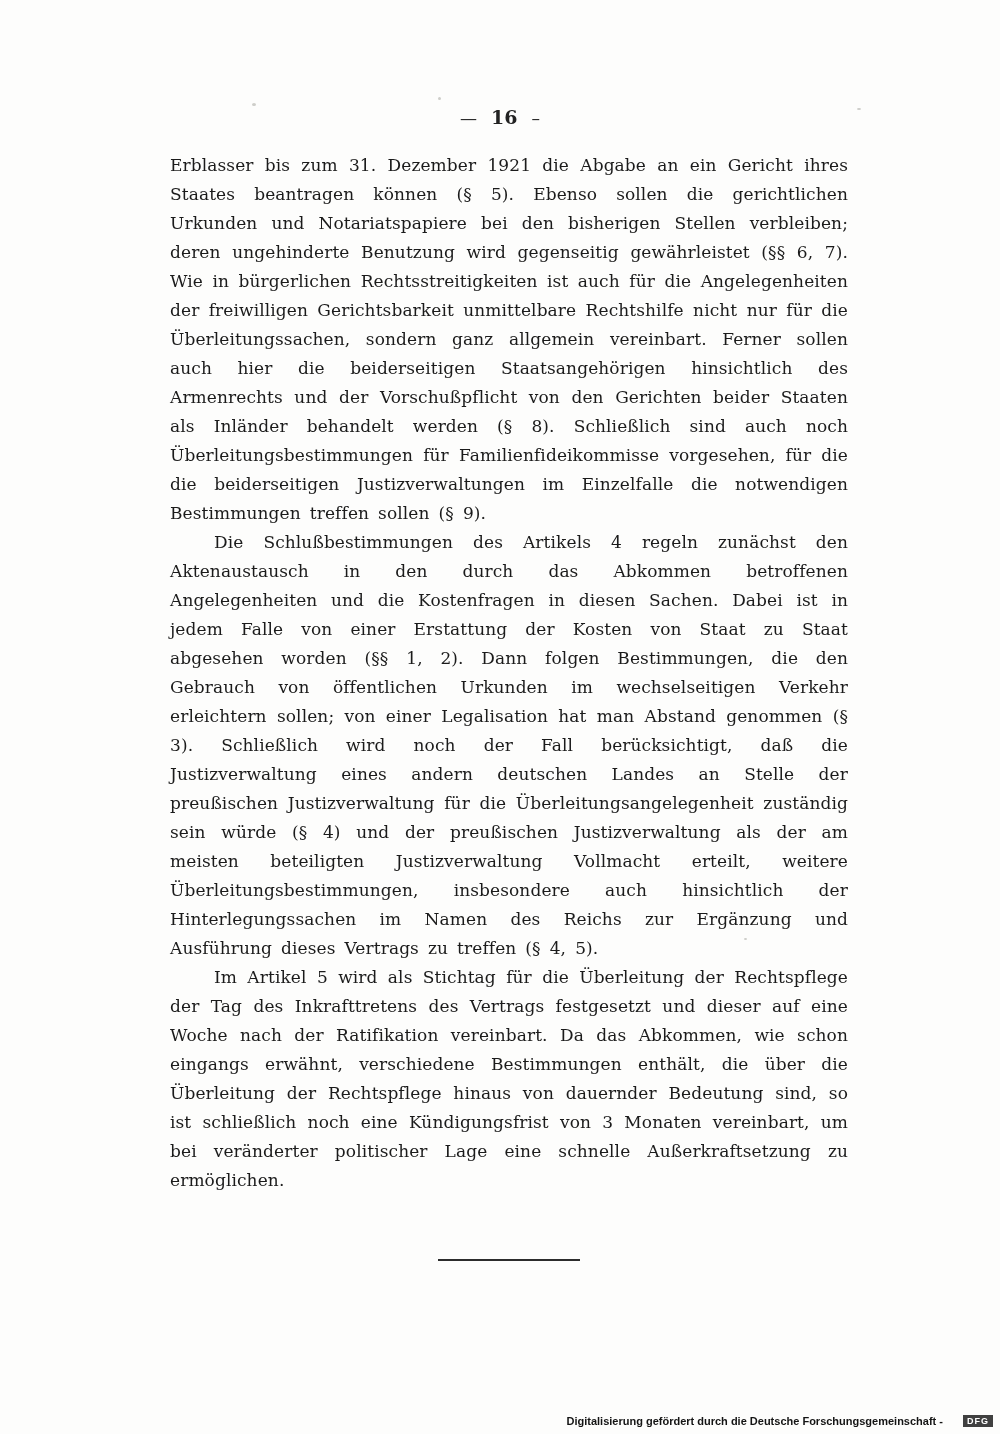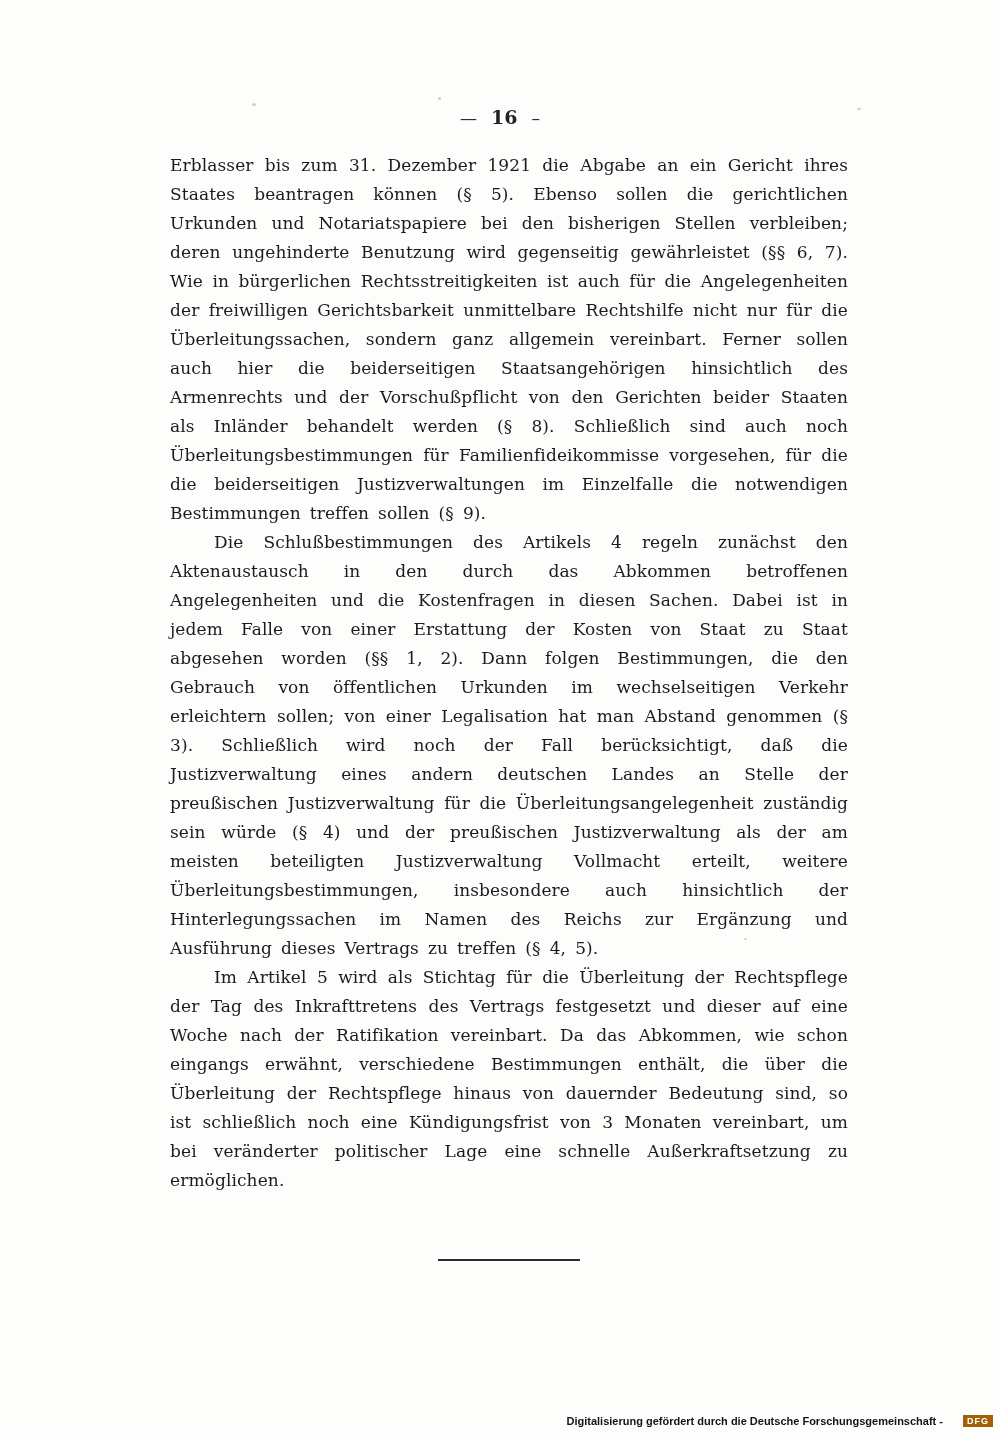--- a/index.html
+++ b/index.html
@@ -61,21 +61,21 @@
     font-family: "Liberation Sans", sans-serif;
     font-size: 11px;
     font-weight: bold;
     color: #141414;
     white-space: nowrap;
   }
   .dfg-logo {
     display: inline-flex;
     align-items: center;
     justify-content: center;
-    background: #a16207;
+    background: #404040;
     color: #ffffff;
     font-size: 9px;
     font-weight: bold;
     letter-spacing: 1px;
     padding: 2px 4px 1px 4px;
     line-height: 1;
   }
 </style>
 </head>
 <body>

